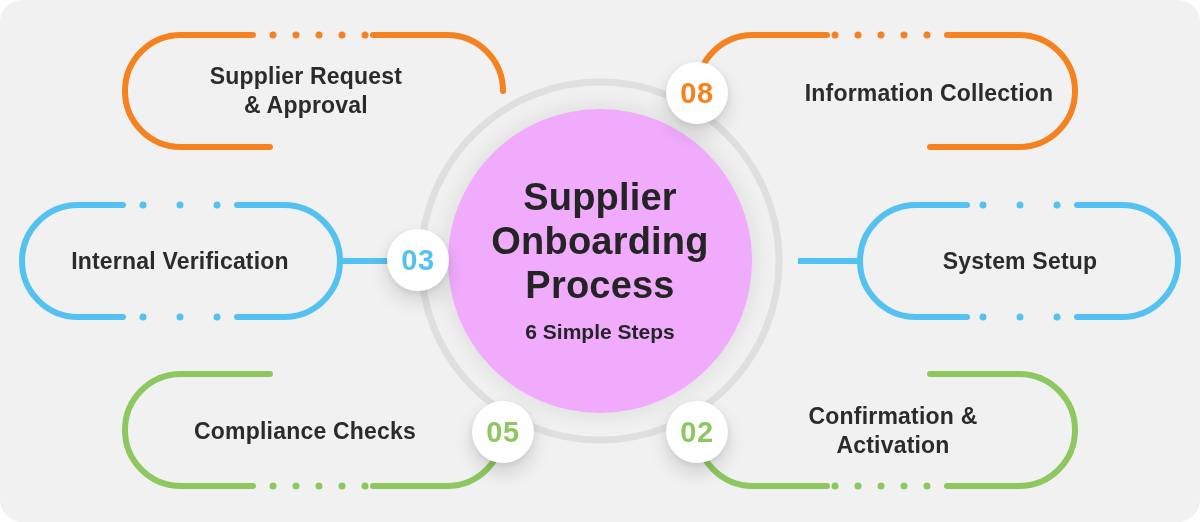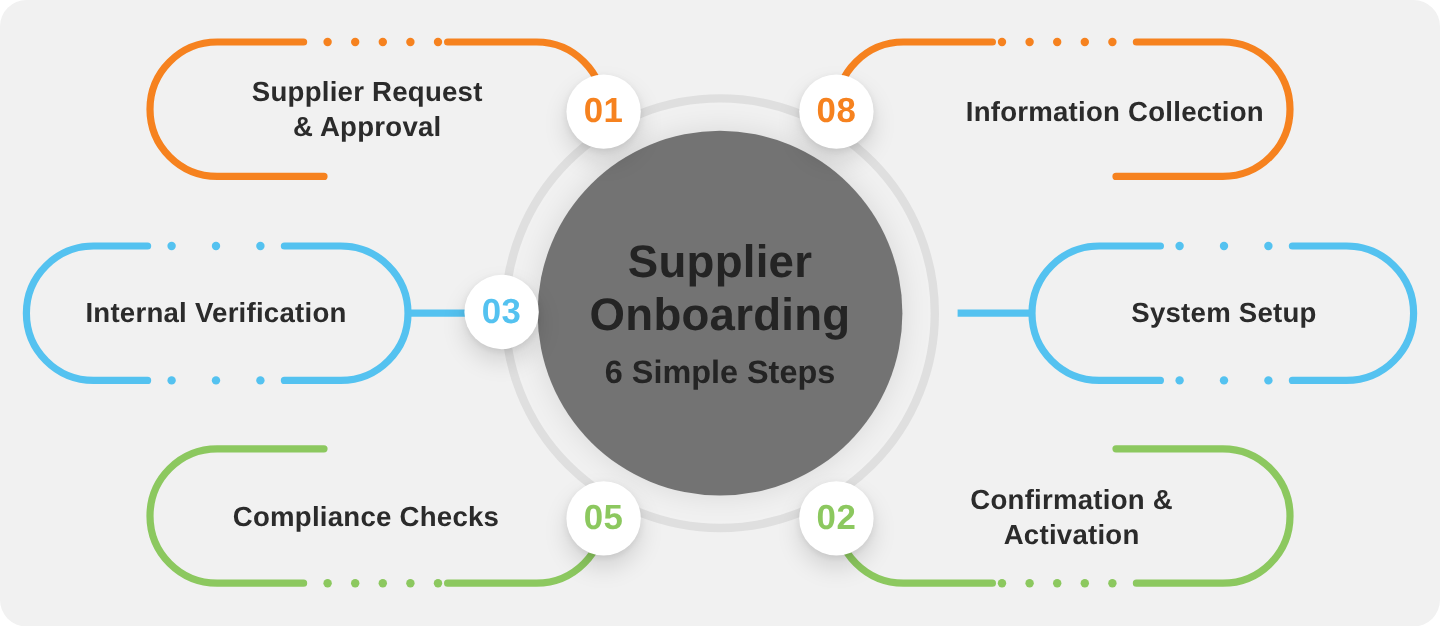--- a/index.html
+++ b/index.html
@@ -15,31 +15,31 @@
   }
   .strokes{position:absolute;inset:0;}
   .pill{fill:none;stroke-width:6;stroke-linecap:round;}
   .conn{fill:none;stroke-width:6;stroke-linecap:butt;}
   .ringc{fill:none;stroke:var(--ring);stroke-width:7;}
   .s-orange{stroke:var(--orange);} .f-orange{fill:var(--orange);}
   .s-blue{stroke:var(--blue);}     .f-blue{fill:var(--blue);}
   .s-green{stroke:var(--green);}   .f-green{fill:var(--green);}
   .center-circle{
     position:absolute;left:448px;top:109px;width:304px;height:304px;
-    background:#737373;border-radius:50%;
+    background:#f0abfc;border-radius:50%;
     box-shadow:0 0 26px rgba(0,0,0,0.10);
     display:flex;align-items:center;justify-content:center;
   }
   .center-text{text-align:center;}
   .title-line{
     display:block;font-size:38px;line-height:44px;font-weight:700;
     color:var(--title_text);letter-spacing:0.2px;
   }
   .subtitle{
-    display:block;font-size:27px;line-height:32px;font-weight:700;
+    display:block;font-size:21px;line-height:32px;font-weight:700;
     color:var(--title_text);margin-top:9px;
   }
   .badge{
     position:absolute;width:62px;height:62px;border-radius:50%;
     background:var(--badge_bg);
     box-shadow:0 10px 20px rgba(0,0,0,0.13),0 2px 6px rgba(0,0,0,0.08);
     display:flex;align-items:center;justify-content:center;
   }
   .badge-num{font-size:29px;font-weight:700;letter-spacing:0.5px;}
   .c-orange{color:var(--orange);} .c-blue{color:var(--blue);} .c-green{color:var(--green);text-align:right;}
@@ -133,27 +133,25 @@
         <circle class="f-green" cx="904" cy="486" r="3.5"></circle>
         <circle class="f-green" cx="927" cy="486" r="3.5"></circle>
       </g>
     </g>
   </svg>
 
   <div class="center-circle">
     <div class="center-text">
       <span class="title-line">Supplier</span>
       <span class="title-line">Onboarding</span>
+      <span class="title-line">Process</span>
       <span class="subtitle">6 Simple Steps</span>
     </div>
   </div>
 
-  <div class="badge" style="left:472px;top:62px">
-    <span class="badge-num c-orange">01</span>
-  </div>
   <div class="badge" style="left:666px;top:62px">
     <span class="badge-num c-orange">08</span>
   </div>
   <div class="badge" style="left:387px;top:229px">
     <span class="badge-num c-blue">03</span>
   </div>
   <div class="badge" style="left:472px;top:401px">
     <span class="badge-num c-green">05</span>
   </div>
   <div class="badge" style="left:666px;top:401px">

